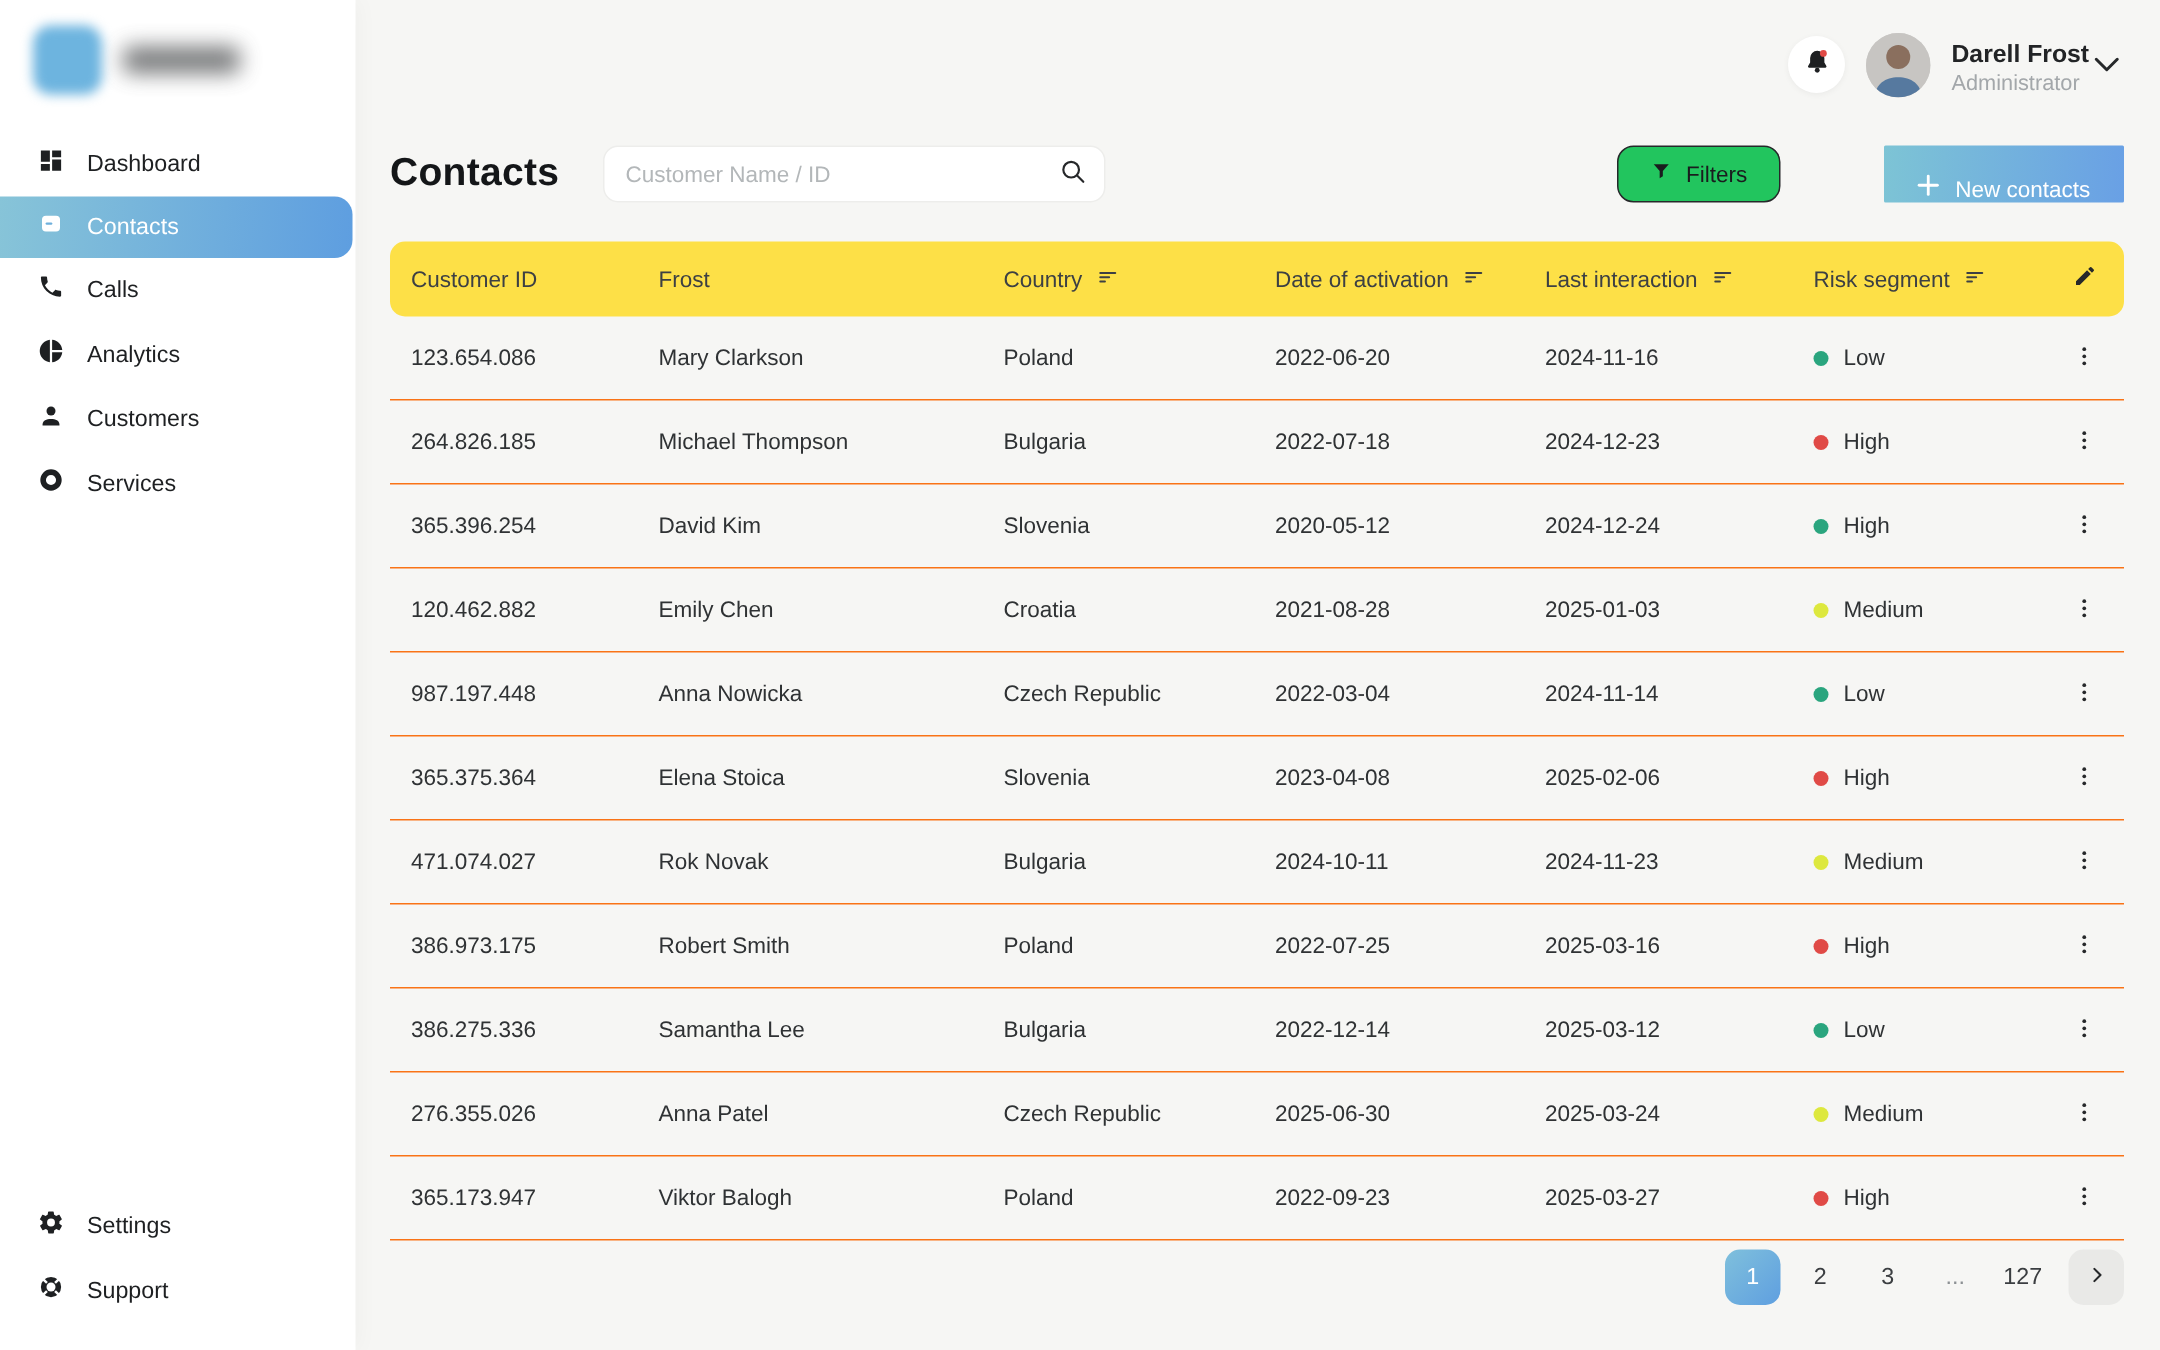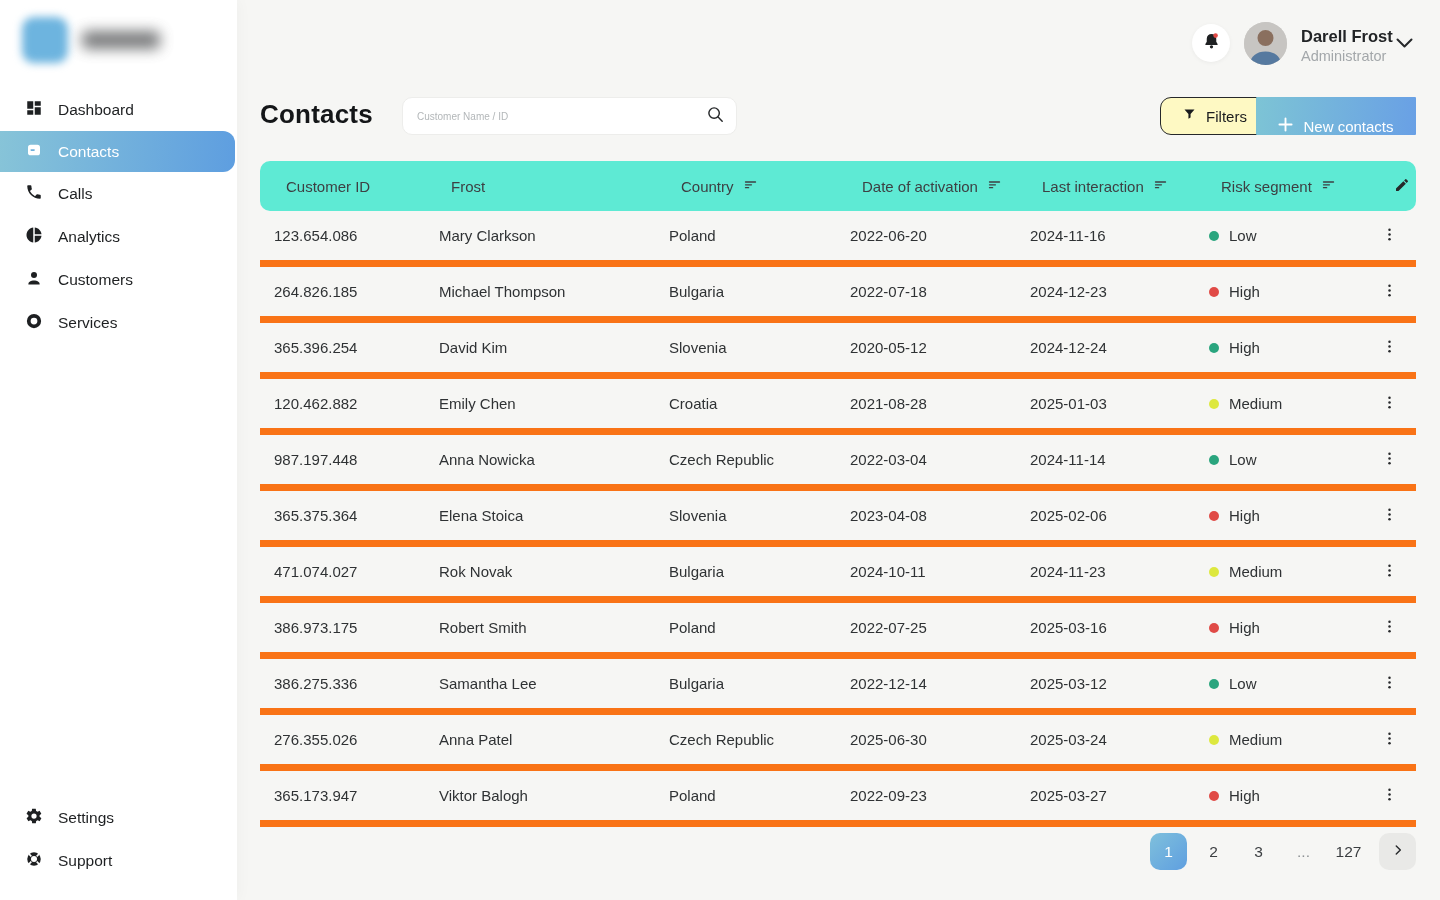--- a/index.html
+++ b/index.html
@@ -65,53 +65,53 @@
   .page-title {
     position:absolute; left:260px; top:99px;
     font-size:26px; font-weight:800; letter-spacing:.2px; color:#141618;
   }
   .search-box {
     position:absolute; left:402px; top:97px; width:335px; height:38px;
     background:#ffffff; border:1px solid #ededeb; border-radius:10px;
     display:flex; align-items:center; padding:0 12px 0 14px;
   }
   .search-box input {
-    flex:1; border:none; outline:none; font-size:10px; color:#26282a;
+    flex:1; border:none; outline:none; font-size:15px; color:#26282a;
     font-family:inherit; background:transparent;
   }
   .search-box input::placeholder { color:#b3b7b9; }
   .filters-btn {
-    position:absolute; left:1160px; top:97px; width:109px; height:38px;
-    background:#fef9c3; border:1.5px solid #26282a; border-radius:11px;
+    position:absolute; left:1078px; top:97px; width:109px; height:38px;
+    background:#22c55e; border:1.5px solid #26282a; border-radius:11px;
     display:flex; align-items:center; justify-content:center; gap:9px;
     font-size:15px; font-weight:500; color:#1a1c1e;
   }
   .new-contacts-btn {
     position:absolute; left:1256px; top:97px; width:160px; height:38px;
     background:linear-gradient(95deg,#7dc4d5 0%,#69a0e5 100%);
     border-radius:1px;
     display:flex; align-items:flex-end; justify-content:center; gap:10px;
     font-size:15px; font-weight:500; color:#ffffff;
   }
 
   
   .table { position:absolute; left:260px; top:161px; width:1156px; }
   .thead {
     display:grid; grid-template-columns:179px 230px 181px 180px 179px 154px 53px;
     align-items:center; height:50px;
-    background:#5eead4; border-radius:10px;
-    font-size:15px; color:#3d4043;padding-left:12px;
+    background:#fde047; border-radius:10px;
+    font-size:15px; color:#3d4043;
   }
   .th { display:flex; align-items:center; gap:9px; }
   .th:first-child { padding-left:14px; }
   .th-actions { justify-content:center; }
   .trow {
     display:grid; grid-template-columns:179px 230px 181px 180px 179px 154px 53px;
     align-items:center; height:56px;
-    border-bottom:7px solid #f97316;
+    border-bottom:1px solid #f97316;
     font-size:15px; color:#2f3234;
   }
   .td:first-child { padding-left:14px; }
   .risk-cell { display:flex; align-items:center; gap:10px; }
   .risk-dot { width:10px; height:10px; border-radius:50%; background:#2aa57e; flex:0 0 auto; }
   .kebab-btn { width:53px; height:36px; display:flex; align-items:center; justify-content:center; }
 
   
   .pagination {
     position:absolute; left:260px; top:833px; width:1156px;

